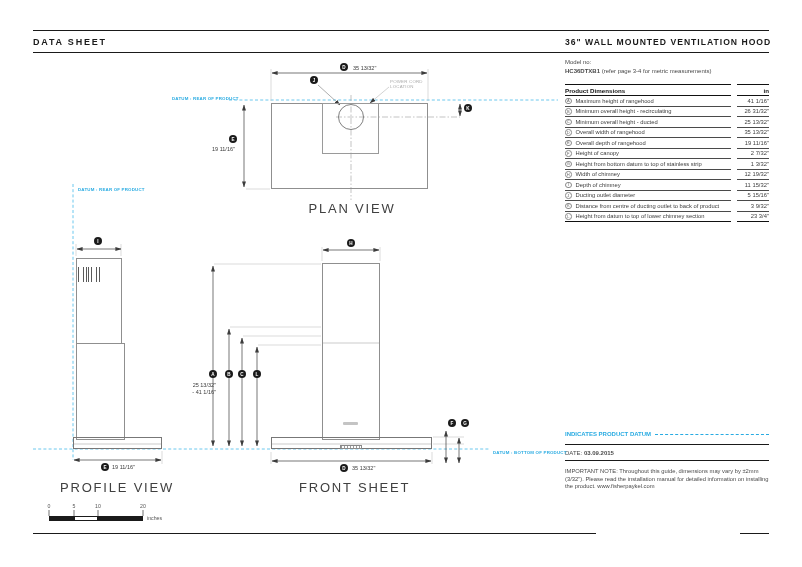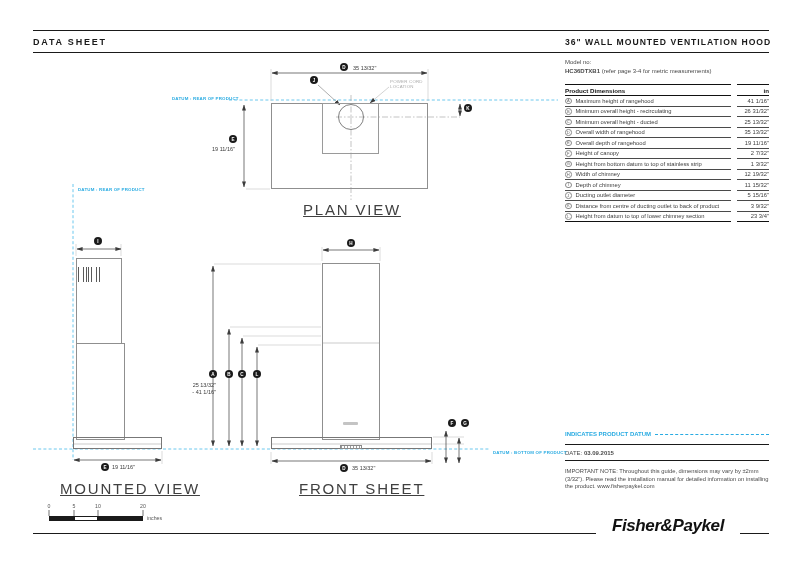--- a/index.html
+++ b/index.html
@@ -4,21 +4,21 @@
 <style>
   html,body{margin:0;padding:0;background:#fff;}
   #page{position:relative;width:802px;height:567px;background:#fff;overflow:hidden;
         font-family:"Liberation Sans",sans-serif;color:#333;border-radius:21px;}
   .abs{position:absolute;}
   .rule{position:absolute;background:#1a1a1a;height:1.4px;}
   .hdr-left{position:absolute;font-size:9px;font-weight:bold;letter-spacing:1.8px;color:#1a1a1a;white-space:nowrap;}
   .hdr-right{position:absolute;font-size:8.6px;font-weight:bold;letter-spacing:1px;color:#1a1a1a;white-space:nowrap;}
   .small{font-size:6px;color:#4a4a4a;}
   .blue-txt{position:absolute;font-size:4.4px;font-weight:bold;color:#29ABE2;letter-spacing:.2px;white-space:nowrap;}
-  .view-title{position:absolute;font-size:15px;letter-spacing:1.8px;color:#404040;text-align:center;white-space:nowrap;text-decoration:underline;}
+  .view-title{position:absolute;font-size:13px;letter-spacing:1.8px;color:#404040;text-align:center;white-space:nowrap;}
   .dim-circle{position:absolute;width:8px;height:8px;border-radius:50%;background:#1a1a1a;color:#fff;
               font-size:4.6px;font-weight:bold;display:flex;align-items:center;justify-content:center;z-index:5;}
   .dim-txt{position:absolute;font-size:5.5px;color:#3a3a3a;white-space:nowrap;z-index:5;}
   .shape{position:absolute;box-sizing:border-box;border:1px solid #8f8f8f;background:transparent;}
   
   #dims-table{position:absolute;left:565px;top:84px;width:204px;}
   .t-row{display:flex;align-items:stretch;height:10.5px;font-size:5.8px;color:#3d3d3d;}
   .t-lbl{flex:1;display:flex;align-items:center;border-bottom:.8px solid #4a4a4a;overflow:hidden;white-space:nowrap;}
   .t-gap{width:6px;}
   .t-val{width:32px;display:flex;align-items:center;justify-content:flex-end;border-bottom:.8px solid #4a4a4a;}
@@ -235,21 +235,20 @@
   <div class="legend-row">
     <span>INDICATES PRODUCT DATUM</span>
     <div class="dash"></div>
   </div>
   <div class="rule" style="left:565px;top:444px;width:204px;"></div>
   <div class="abs small" style="left:565px;top:450px;"><span>DATE: </span><b>03.09.2015</b></div>
   <div class="rule" style="left:565px;top:460px;width:204px;height:1px;"></div>
   <div class="note">IMPORTANT NOTE: Throughout this guide, dimensions may vary by ±2mm (3/32"). Please read the installation manual for detailed information on installing the product. www.fisherpaykel.com</div>
   <div class="rule" style="left:33px;top:533px;width:563px;height:1.3px;"></div>
   <div class="rule" style="left:740px;top:533px;width:29px;height:1.3px;"></div>
-  <div class="logo">Fisher&amp;Paykel</div>
 
   <div class="blue-txt" style="left:172px;top:96px;">DATUM : REAR OF PRODUCT</div>
   <div class="shape" style="left:271px;top:103px;width:157px;height:86px;"></div>
   <div class="shape" style="left:322px;top:103px;width:57px;height:51px;border-color:#9a9a9a;"></div>
   <div class="shape" style="left:338px;top:104px;width:26px;height:26px;border-radius:50%;border-color:#808080;"></div>
   <div class="dim-circle" style="left:340px;top:63px;">D</div>
   <div class="dim-txt" style="left:353px;top:64.5px;">35 13/32"</div>
   <div class="dim-circle" style="left:229px;top:135px;">E</div>
   <div class="dim-txt" style="left:212px;top:146px;">19 11/16"</div>
   <div class="dim-circle" style="left:310px;top:76px;">J</div>
@@ -261,21 +260,21 @@
   <div class="view-title" style="left:299px;top:201px;width:106px;">PLAN VIEW</div>
 
   <div class="blue-txt" style="left:78px;top:187px;">DATUM : REAR OF PRODUCT</div>
   <div class="shape" style="left:76px;top:258px;width:46px;height:86px;border-bottom:none;"></div>
   <div class="shape" style="left:76px;top:343px;width:49px;height:97px;"></div>
   <div class="abs" style="left:78px;top:267px;width:23px;height:15px;background:repeating-linear-gradient(90deg,#5a5a5a 0,#5a5a5a .9px,transparent .9px,transparent 2.6px);"></div>
   <div class="shape" style="left:73px;top:437px;width:89px;height:12px;border-color:#777;"></div>
   <div class="dim-circle" style="left:94px;top:237px;">I</div>
   <div class="dim-circle" style="left:101px;top:463px;">E</div>
   <div class="dim-txt" style="left:112px;top:464px;">19 11/16"</div>
-  <div class="view-title" style="left:60px;top:480px;width:112px;">MOUNTED VIEW</div>
+  <div class="view-title" style="left:60px;top:480px;width:112px;">PROFILE VIEW</div>
 
   <div class="shape" style="left:322px;top:263px;width:58px;height:177px;"></div>
   <div class="shape" style="left:271px;top:437px;width:161px;height:12px;border-color:#777;"></div>
   <div class="abs" style="left:340px;top:444.5px;width:22px;height:4px;border:.7px solid #8a8a8a;box-sizing:border-box;background:repeating-linear-gradient(90deg,#999 0,#999 1px,transparent 1px,transparent 3px);"></div>
   <div class="abs" style="left:343px;top:422px;width:15px;height:3px;background:#c4c4c4;border-radius:1px;"></div>
   <div class="dim-circle" style="left:347px;top:239px;">H</div>
   <div class="dim-circle" style="left:209px;top:370px;">A</div>
   <div class="dim-circle" style="left:225px;top:370px;">B</div>
   <div class="dim-circle" style="left:238px;top:370px;">C</div>
   <div class="dim-circle" style="left:253px;top:370px;">L</div>

